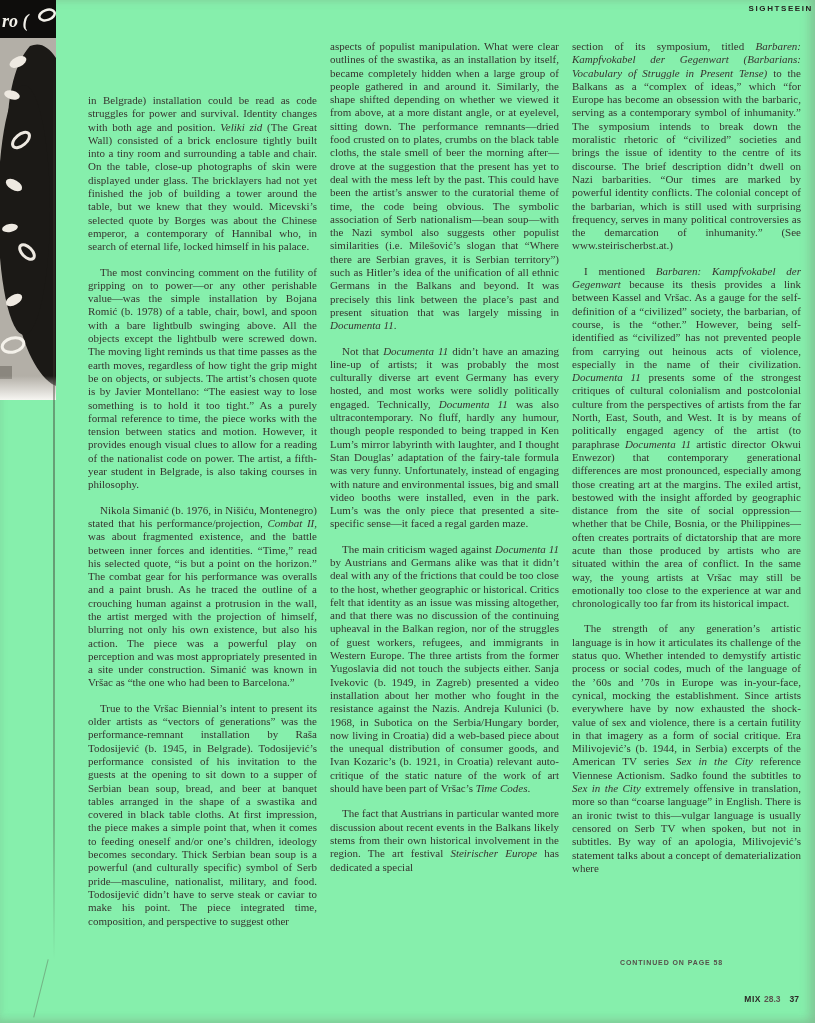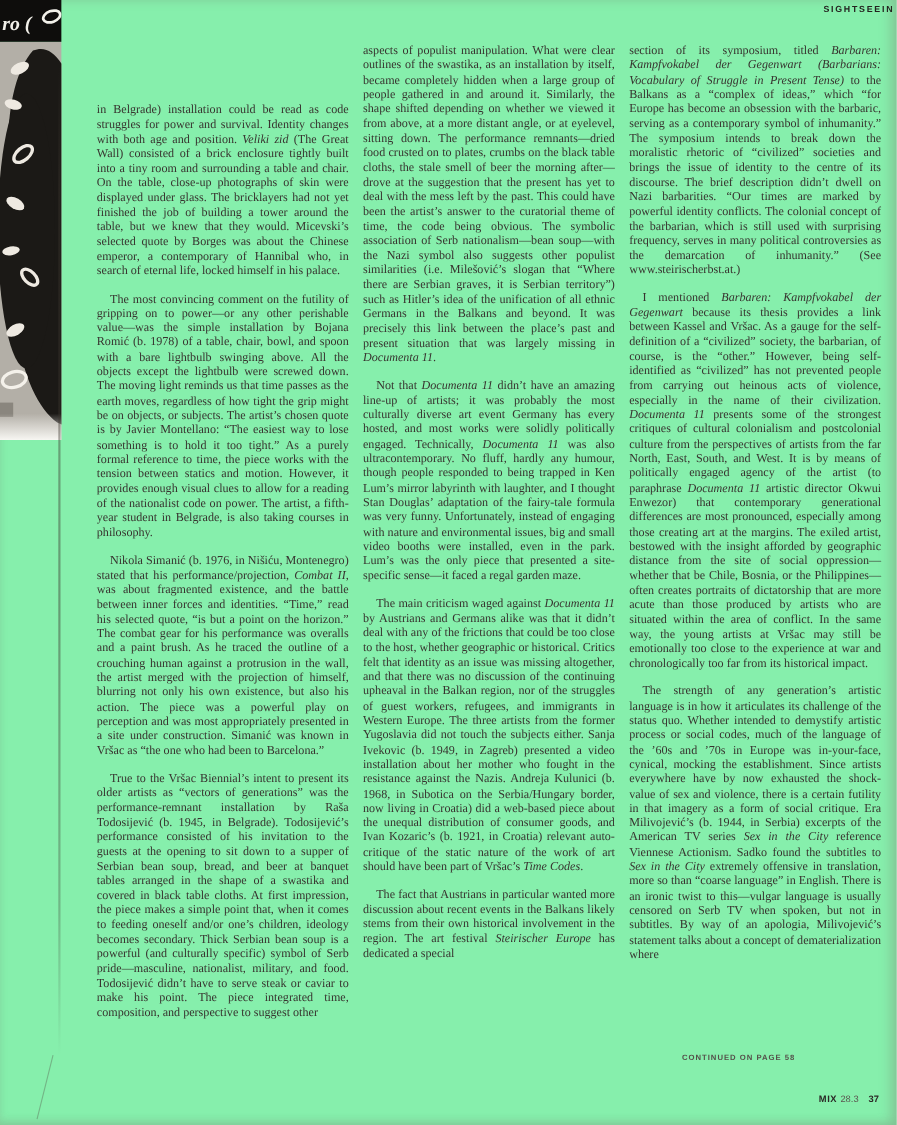--- a/index.html
+++ b/index.html
@@ -37,21 +37,21 @@
     font-family:"Liberation Sans","DejaVu Sans",sans-serif;
     font-size:7px;font-weight:bold;letter-spacing:0.9px;color:#55504a;
     white-space:nowrap;
   }
   .folio{
     position:absolute;top:994px;right:16px;
     font-family:"Liberation Sans","DejaVu Sans",sans-serif;
     font-size:8.5px;color:#2b2926;white-space:nowrap;
   }
   .folio .mag{font-weight:bold;letter-spacing:0.5px;}
-  .folio .iss{font-weight:normal;color:#5b5650;margin-left:3px;}
+  .folio .iss{font-weight:bold;color:#5b5650;margin-left:3px;}
   .folio .pg{font-weight:bold;margin-left:9px;}
   
   .columns{
     position:absolute;left:88px;top:40px;right:14px;
     display:flex;gap:13px;
   }
   .col{
     flex:1 1 0;
     font-size:11px;line-height:13.3px;color:#37342f;
     text-align:justify;

